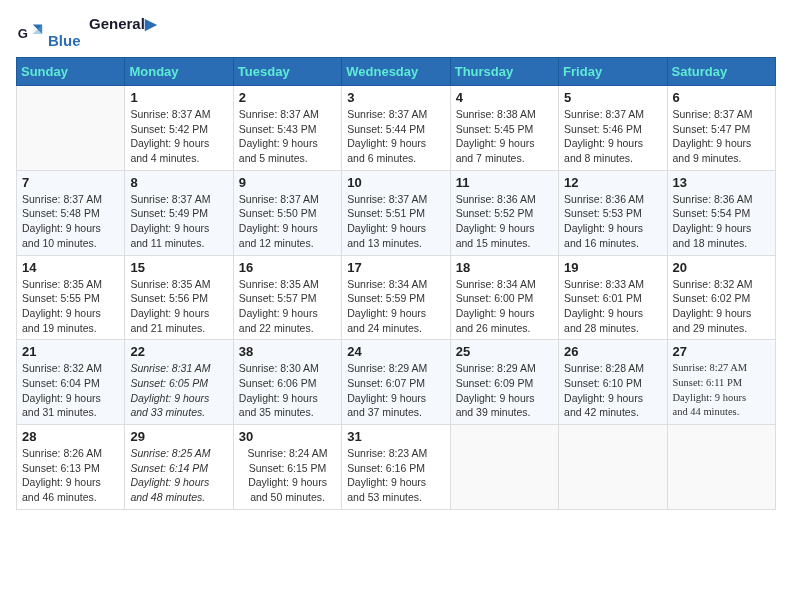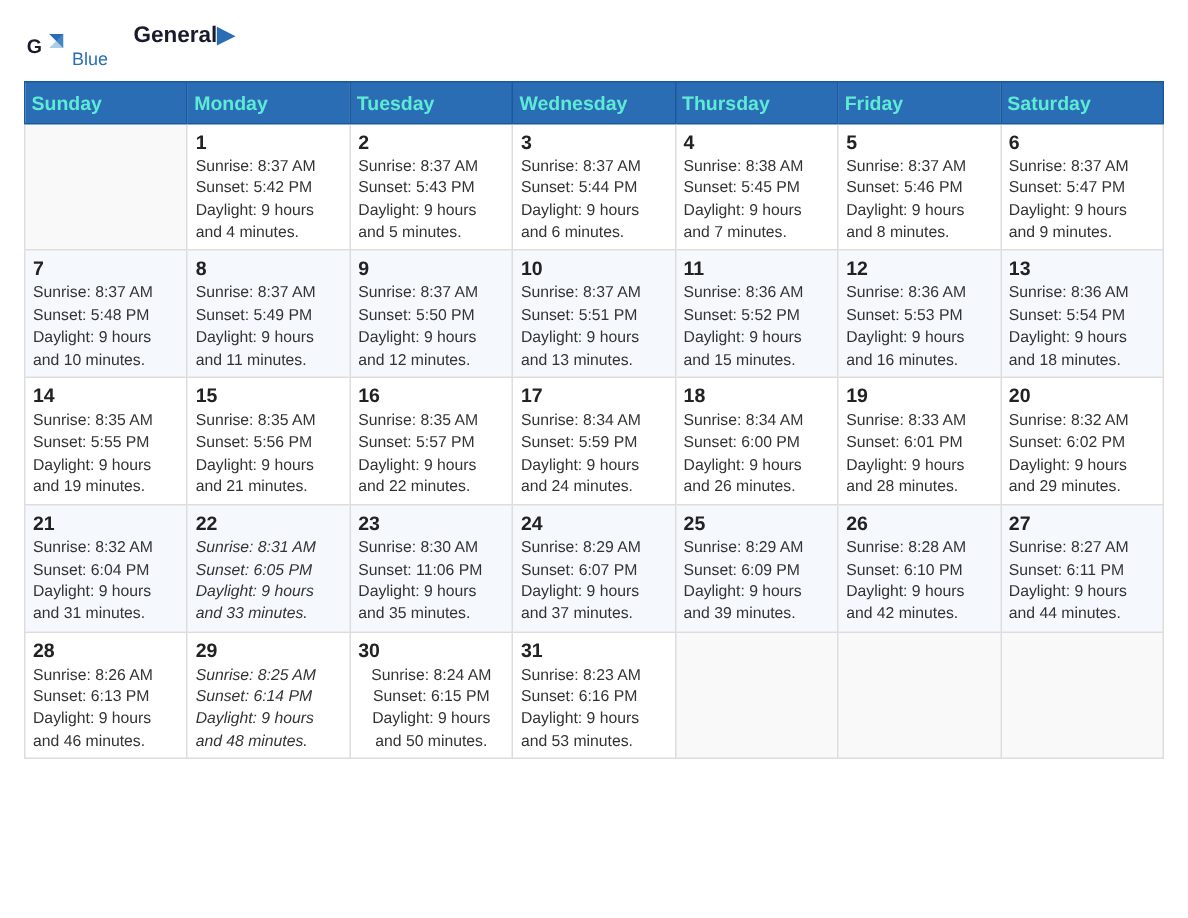--- a/index.html
+++ b/index.html
@@ -86,21 +86,21 @@
 
 <div class="header-area">
   <div class="logo">
     <svg class="logo-icon" viewBox="0 0 30 30">
       <text x="2" y="20" font-size="14" font-weight="bold" fill="#1a1a2e">G</text>
       <polygon points="18,6 28,6 28,16" fill="#2a6db5"></polygon>
       <polygon points="18,16 28,16 28,6" fill="#5a9fd4" opacity="0.5"></polygon>
     </svg>
     <div>
       <div style="font-size:15px;font-weight:bold;color:#1a1a2e;line-height:1.1;margin-left:41px;">General<span style="color:#2a6db5;">▶</span></div>
-      <div style="font-size:12px;font-weight:normal;color:#2a6db5;line-height:1.1;">Blue</div>
+      <div style="font-size:15px;font-weight:bold;color:#2a6db5;line-height:1.1;">Blue</div>
     </div>
   </div>
   <div class="title-area">
     <div class="month-title"></div>
     <div class="location-title"></div>
   </div>
 </div>
 
 <table>
   <thead>
@@ -271,23 +271,23 @@
 and 31 minutes.</div>
         </td>
         <td>
           <span class="day-num">22</span>
           <div class="day-info" style="white-space: pre-line; font-style: italic;">Sunrise: 8:31 AM
 Sunset: 6:05 PM
 Daylight: 9 hours
 and 33 minutes.</div>
         </td>
         <td>
-          <span class="day-num">23</span>
+          <span class="day-num">38</span>
           <div class="day-info" style="white-space: pre-line;">Sunrise: 8:30 AM
-Sunset: 11:06 PM
+Sunset: 6:06 PM
 Daylight: 9 hours
 and 35 minutes.</div>
         </td>
         <td>
           <span class="day-num">24</span>
           <div class="day-info" style="white-space: pre-line;">Sunrise: 8:29 AM
 Sunset: 6:07 PM
 Daylight: 9 hours
 and 37 minutes.</div>
         </td>
@@ -300,21 +300,21 @@
         </td>
         <td>
           <span class="day-num">26</span>
           <div class="day-info" style="white-space: pre-line;">Sunrise: 8:28 AM
 Sunset: 6:10 PM
 Daylight: 9 hours
 and 42 minutes.</div>
         </td>
         <td>
           <span class="day-num">27</span>
-          <div class="day-info" style="white-space: pre-line;">Sunrise: 8:27 AM
+          <div class="day-info" style="white-space: pre-line; font-family: Liberation Serif, serif;">Sunrise: 8:27 AM
 Sunset: 6:11 PM
 Daylight: 9 hours
 and 44 minutes.</div>
         </td>
       </tr>
       <tr>
         <td>
           <span class="day-num">28</span>
           <div class="day-info" style="white-space: pre-line;">Sunrise: 8:26 AM
 Sunset: 6:13 PM

